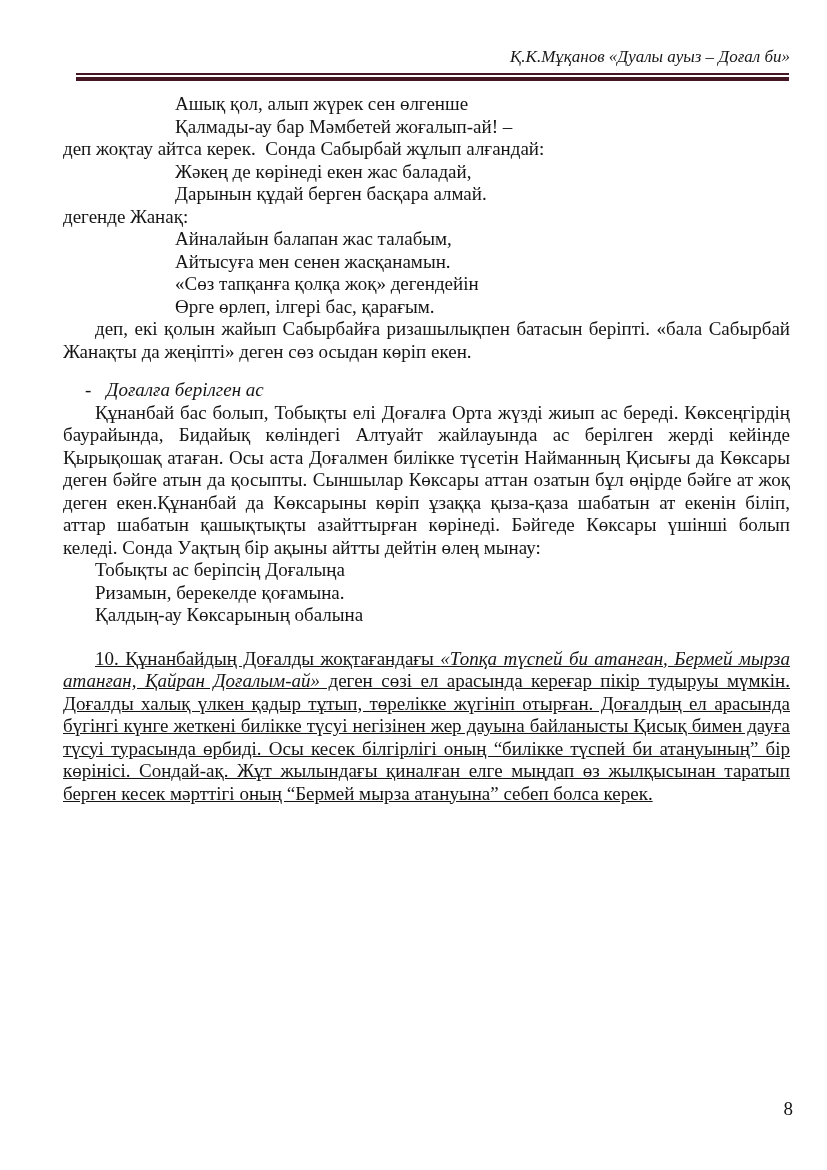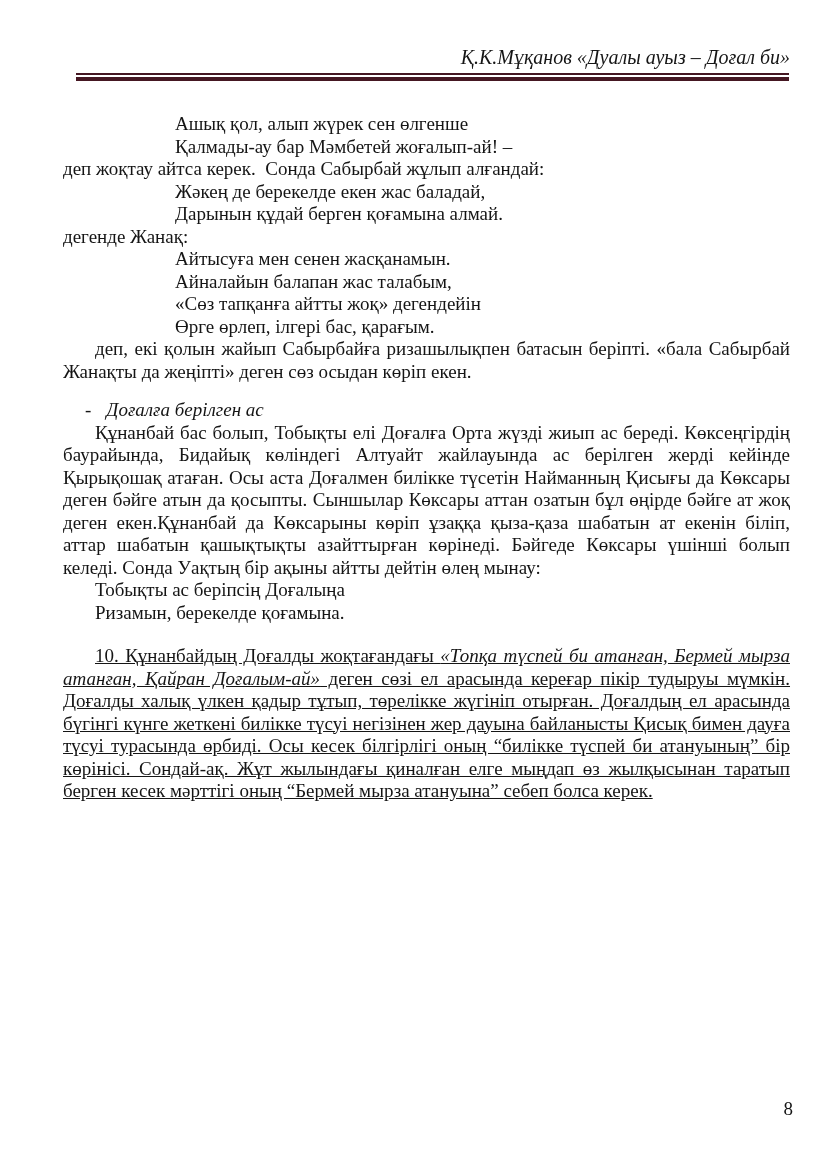--- a/index.html
+++ b/index.html
@@ -13,32 +13,32 @@
     font-size: 19px;
     line-height: 22.5px;
     color: #151515;
     box-sizing: border-box;
   }
   .margins { margin-left: 63px; margin-right: 37px; }
   .header-text {
     padding-top: 45px;
     text-align: right;
     font-style: italic;
-    font-size: 20px;
+    font-size: 17px;
     line-height: 24px;
   }
   .header-rule {
     margin-top: 4px;
     margin-left: 76px;
     margin-right: 38px;
     height: 2px;
     border-top: 2px solid #451722;
     border-bottom: 4px solid #451722;
   }
-  .body-text { margin-top: 32px; }
+  .body-text { margin-top: 12px; }
   .line { white-space: pre-wrap; }
   .verse-indent { padding-left: 112px; }
   .small-indent { padding-left: 32px; }
   .closing-para { text-align: justify; text-indent: 3px; }
   .section-head { margin-top: 16px; padding-left: 22px; }
   .section-head .dash { font-style: normal; }
   .section-head em { margin-left: 15px; font-style: italic; }
   .para {
     text-align: justify;
     text-indent: 32px;
@@ -62,40 +62,41 @@
 
   <div class="header-rule"></div>
 
   <div class="margins body-text">
 
     <div class="line verse-indent">Ашық қол, алып жүрек сен өлгенше</div>
     <div class="line verse-indent">Қалмады-ау бар Мәмбетей жоғалып-ай! –</div>
 
     <div class="line">деп жоқтау айтса керек.  Сонда Сабырбай жұлып алғандай:</div>
 
-    <div class="line verse-indent">Жәкең де берекелде екен жас баладай,</div>
-    <div class="line verse-indent">Дарынын құдай берген қоғамына алмай.</div>
+    <div class="line verse-indent">Жәкең де көрінеді екен жас баладай,</div>
+    <div class="line verse-indent">Дарынын құдай берген басқара алмай.</div>
 
     <div class="line">дегенде Жанақ:</div>
 
+    <div class="line verse-indent">Айналайын балапан жас талабым,</div>
     <div class="line verse-indent">Айтысуға мен сенен жасқанамын.</div>
-    <div class="line verse-indent">Айналайын балапан жас талабым,</div>
-    <div class="line verse-indent">«Сөз тапқанға айтты жоқ» дегендейін</div>
+    <div class="line verse-indent">«Сөз тапқанға қолқа жоқ» дегендейін</div>
     <div class="line verse-indent">Өрге өрлеп, ілгері бас, қарағым.</div>
 
     <p class="para closing-para">деп, екі қолын жайып Сабырбайға ризашылықпен батасын беріпті. «бала Сабырбай Жанақты да жеңіпті» деген сөз осыдан көріп екен.</p>
 
     <div class="section-head">
       <span class="dash">-</span><em>Доғалға берілген ас</em>
     </div>
 
     <p class="para">Құнанбай бас болып, Тобықты елі Доғалға Орта жүзді жиып ас береді. Көксеңгірдің баурайында, Бидайық көліндегі Алтуайт жайлауында ас берілген жерді кейінде Қырықошақ атаған. Осы аста Доғалмен билікке түсетін Найманның Қисығы да Көксары деген бәйге атын да қосыпты. Сыншылар Көксары аттан озатын бұл өңірде  бәйге ат жоқ деген екен.Құнанбай да Көксарыны көріп ұзаққа қыза-қаза шабатын ат екенін біліп, аттар шабатын қашықтықты азайттырған көрінеді. Бәйгеде Көксары үшінші болып келеді. Сонда Уақтың бір ақыны айтты дейтін өлең мынау:</p>
 
     <div class="line small-indent">Тобықты ас беріпсің Доғалыңа</div>
     <div class="line small-indent">Ризамын, берекелде қоғамына.</div>
+    <div class="line small-indent">Қалдың-ау Көксарының обалына</div>
 
     <p class="para para-10"><span>10. Құнанбайдың Доғалды жоқтағандағы </span><em class="inline-quote">«Топқа түспей би атанған, Бермей мырза атанған, Қайран Доғалым-ай»</em><span> деген сөзі ел  арасында кереғар пікір тудыруы мүмкін. Доғалды халық үлкен қадыр тұтып, төрелікке жүгініп отырған. Доғалдың ел арасында бүгінгі күнге жеткені билікке түсуі негізінен жер дауына байланысты Қисық бимен дауға түсуі турасында өрбиді. Осы кесек білгірлігі оның “билікке түспей би атануының” бір көрінісі. Сондай-ақ. Жұт жылындағы  қиналған елге мыңдап өз жылқысынан таратып берген кесек мәрттігі оның “Бермей мырза атануына”  себеп болса керек.</span></p>
 
   </div>
 
   <div class="page-number">8</div>
 
 </div>
 
 </body></html>

